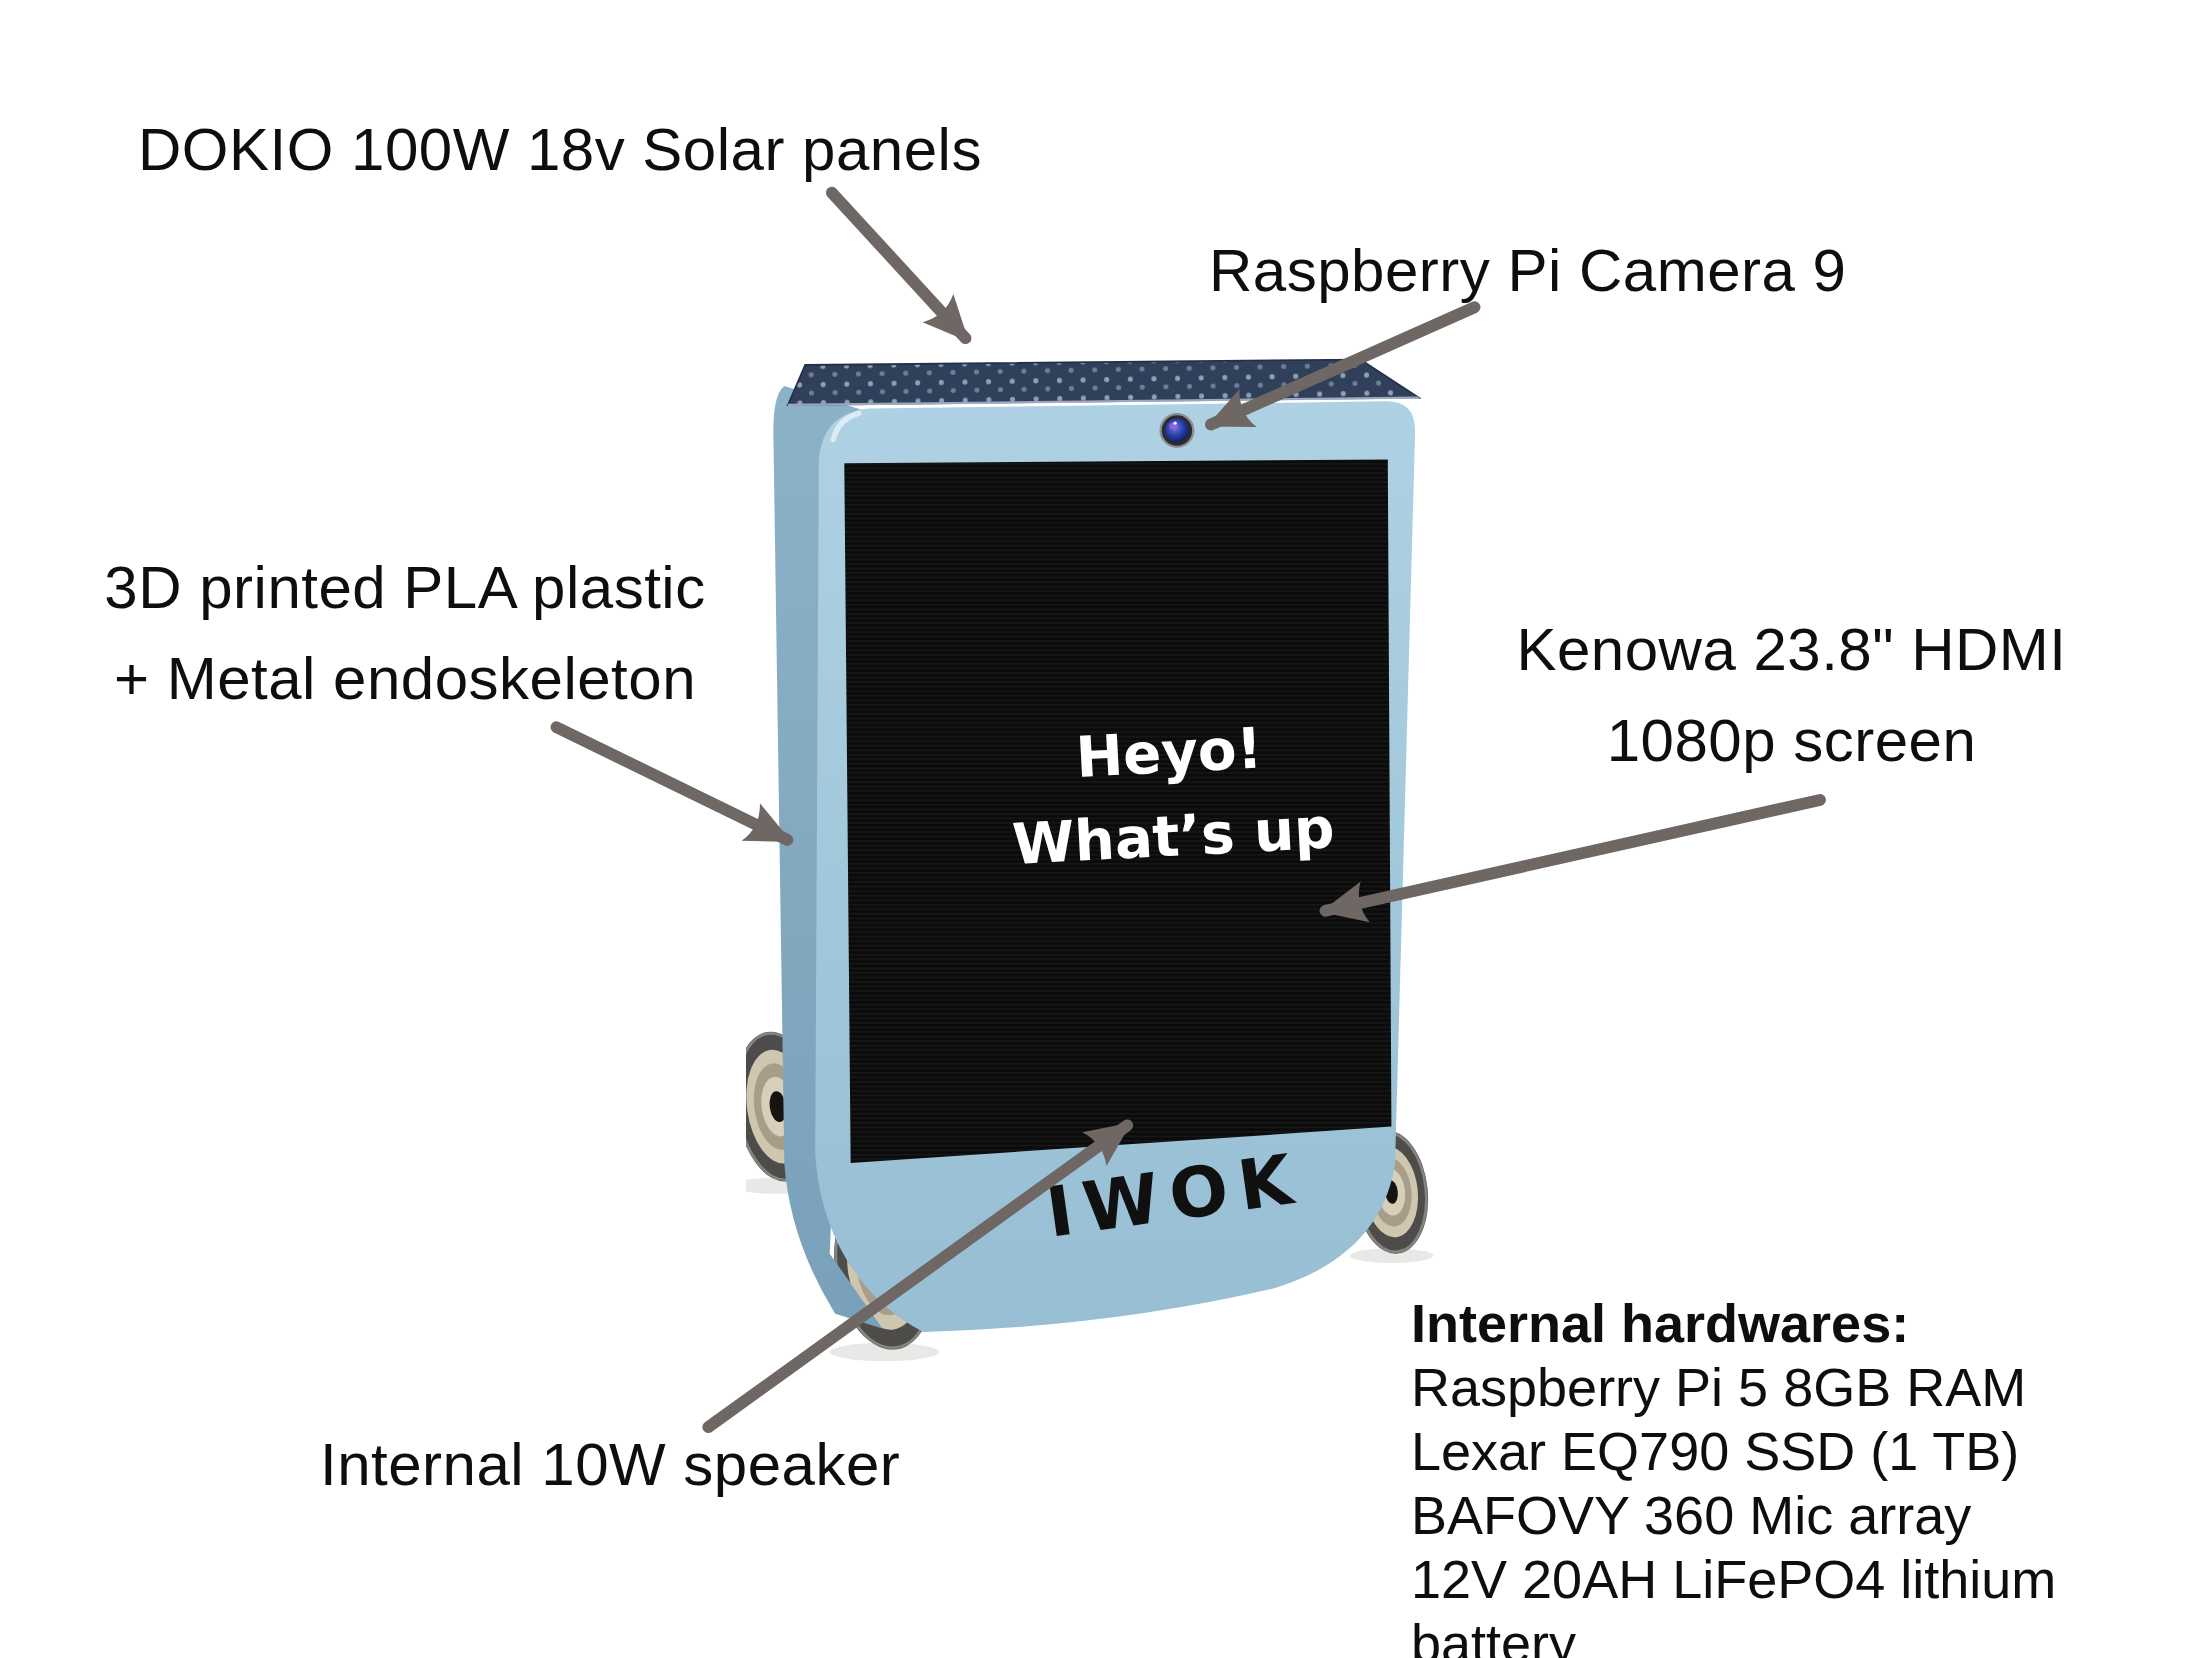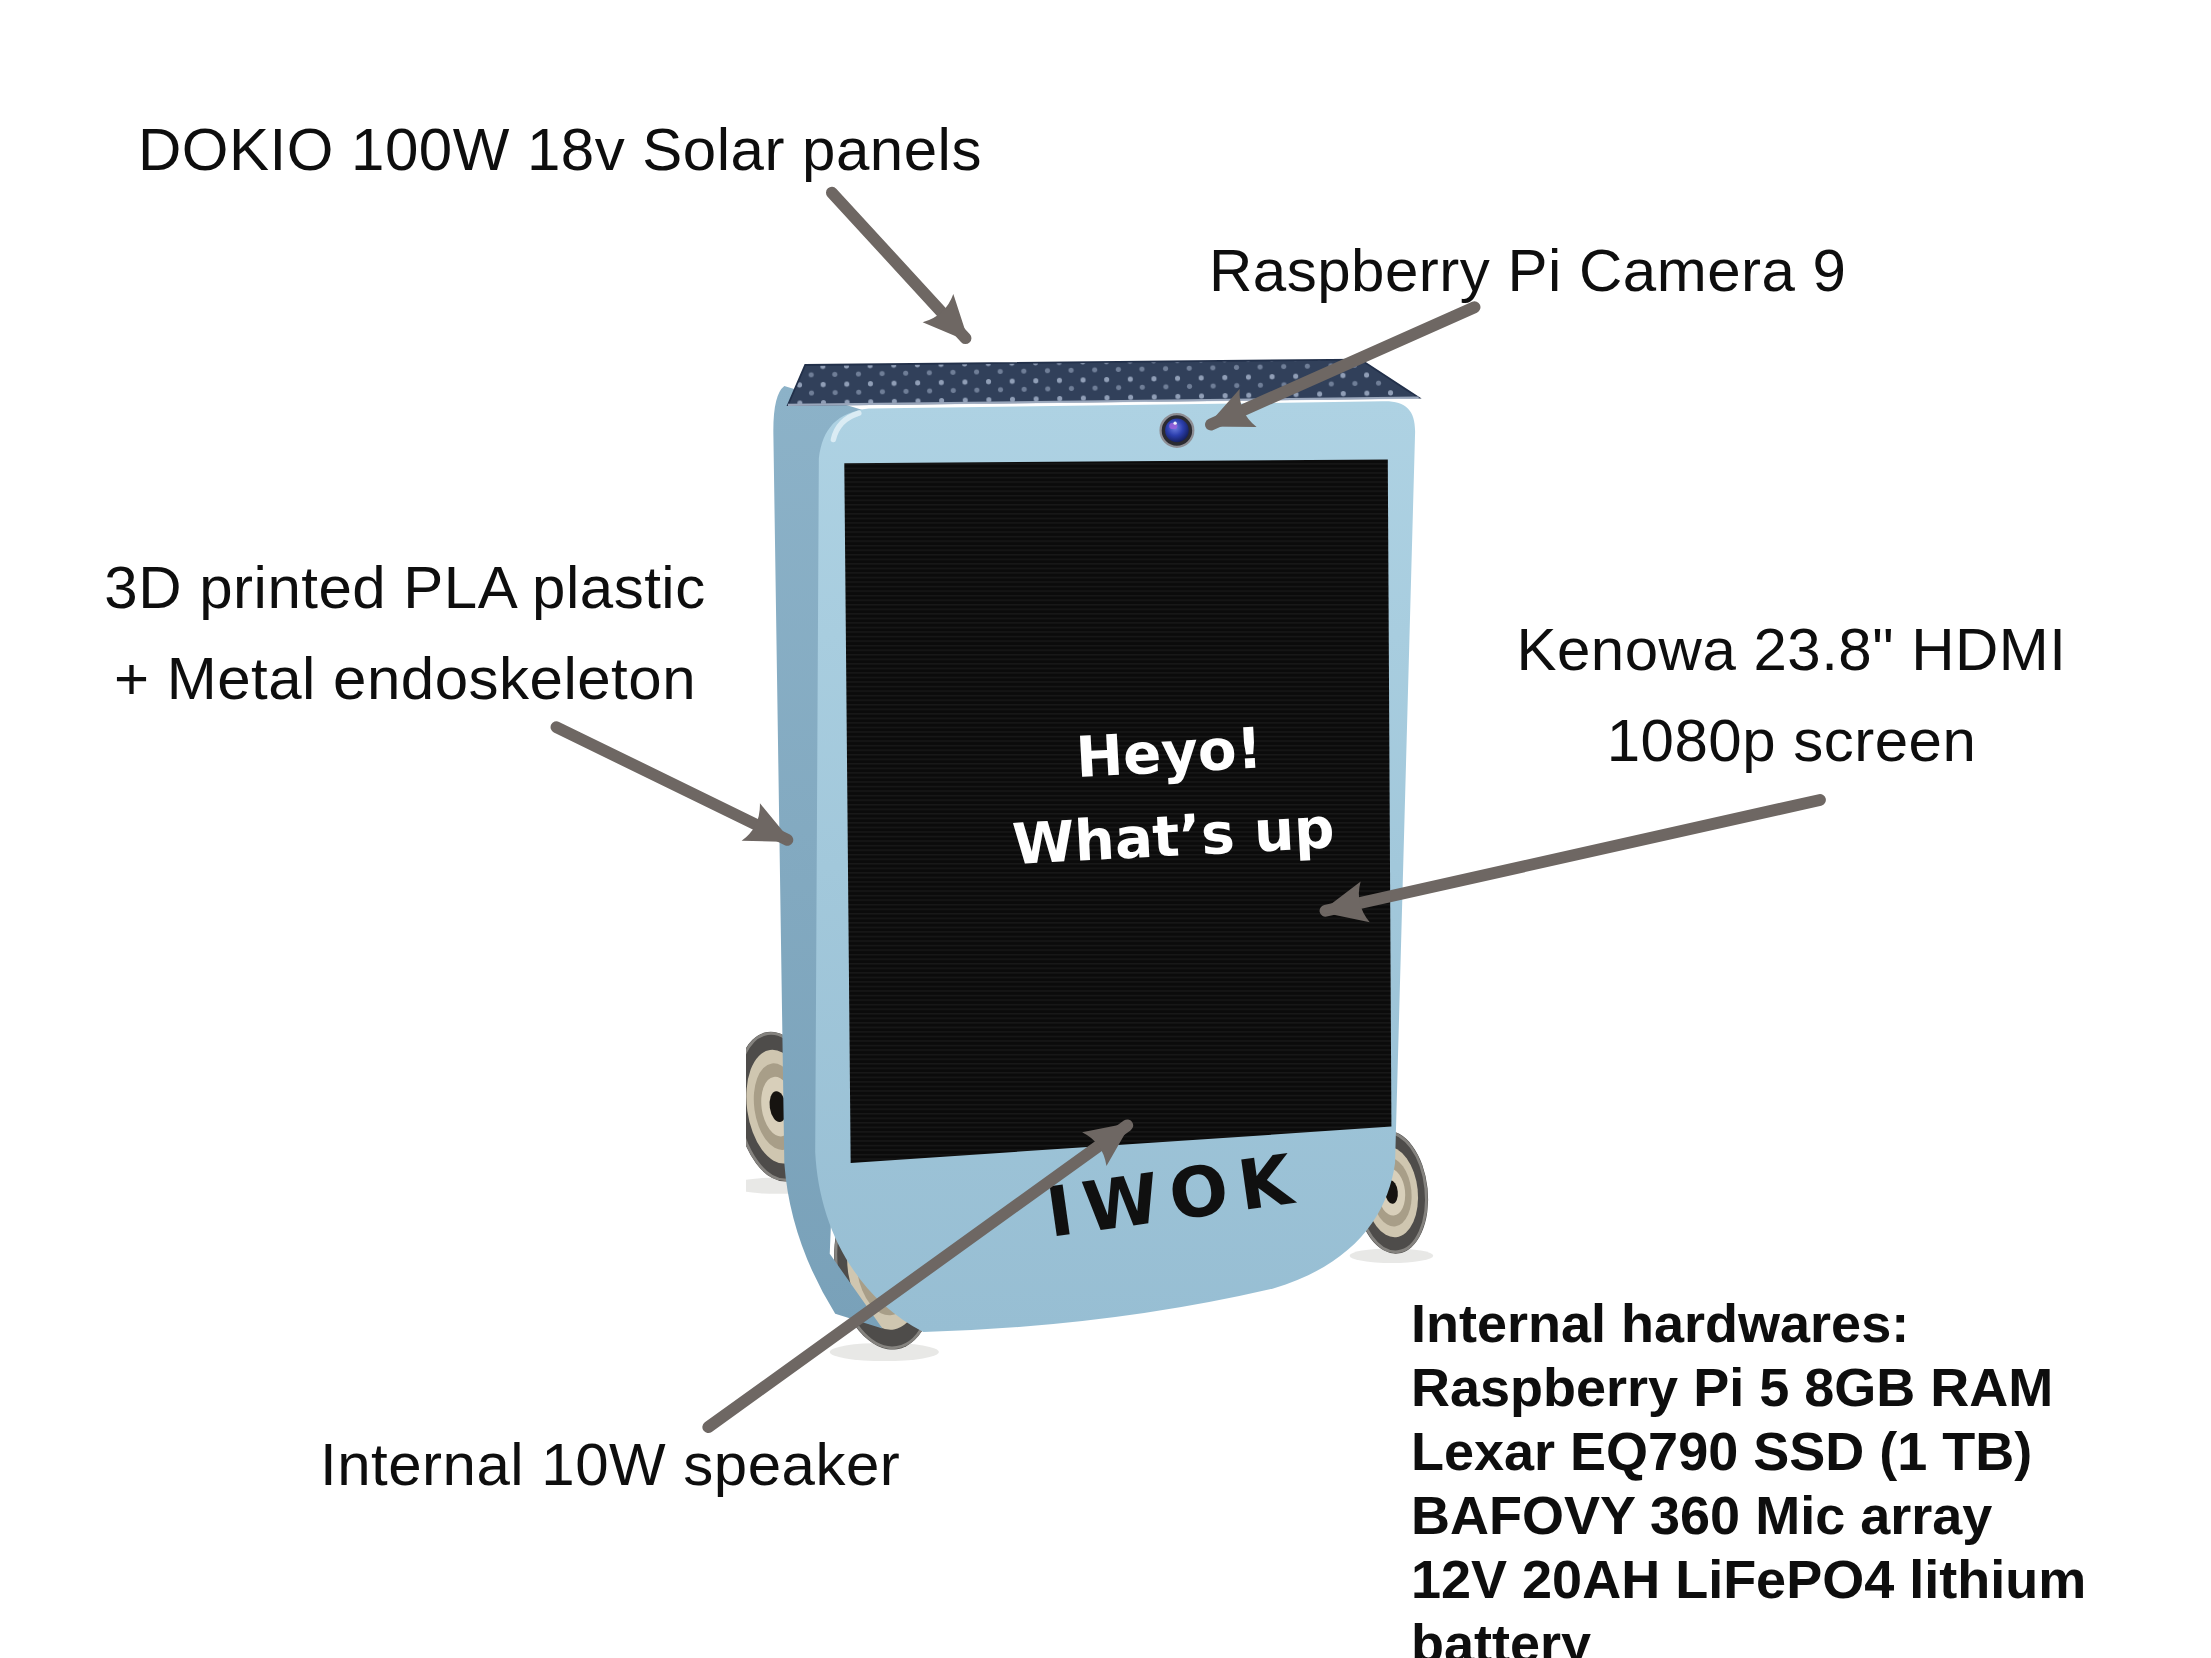--- a/index.html
+++ b/index.html
@@ -12,21 +12,21 @@
     white-space:nowrap;letter-spacing:0.5px;text-align:right;
   }
   .label.two-line{white-space:normal;text-align:center;line-height:91px;}
   .label-solar{left:138px;top:111px;}
   .label-camera{left:1209px;top:232px;}
   .label-body{left:23px;top:542px;width:764px;}
   .label-screen{left:1414px;top:604px;width:755px;}
   .label-speaker{left:320px;top:1426px;}
   .internal-block{position:absolute;left:1411px;top:1291px;font-size:54px;line-height:64px;}
   .internal-title{font-weight:700;}
-  .internal-item{font-weight:700;}
+  .internal-item{font-weight:400;}
   .robot-svg{position:absolute;left:746px;top:345px;width:691px;height:1027px;}
   .arrows-svg{position:absolute;left:0;top:0;width:2211px;height:1658px;pointer-events:none;}
   svg text{font-family:"DejaVu Sans","Liberation Sans",sans-serif;}
 </style>
 </head>
 <body>
 
 <div class="stage">
 
   <svg class="robot-svg" viewBox="0 0 760 1130" aria-hidden="true">

